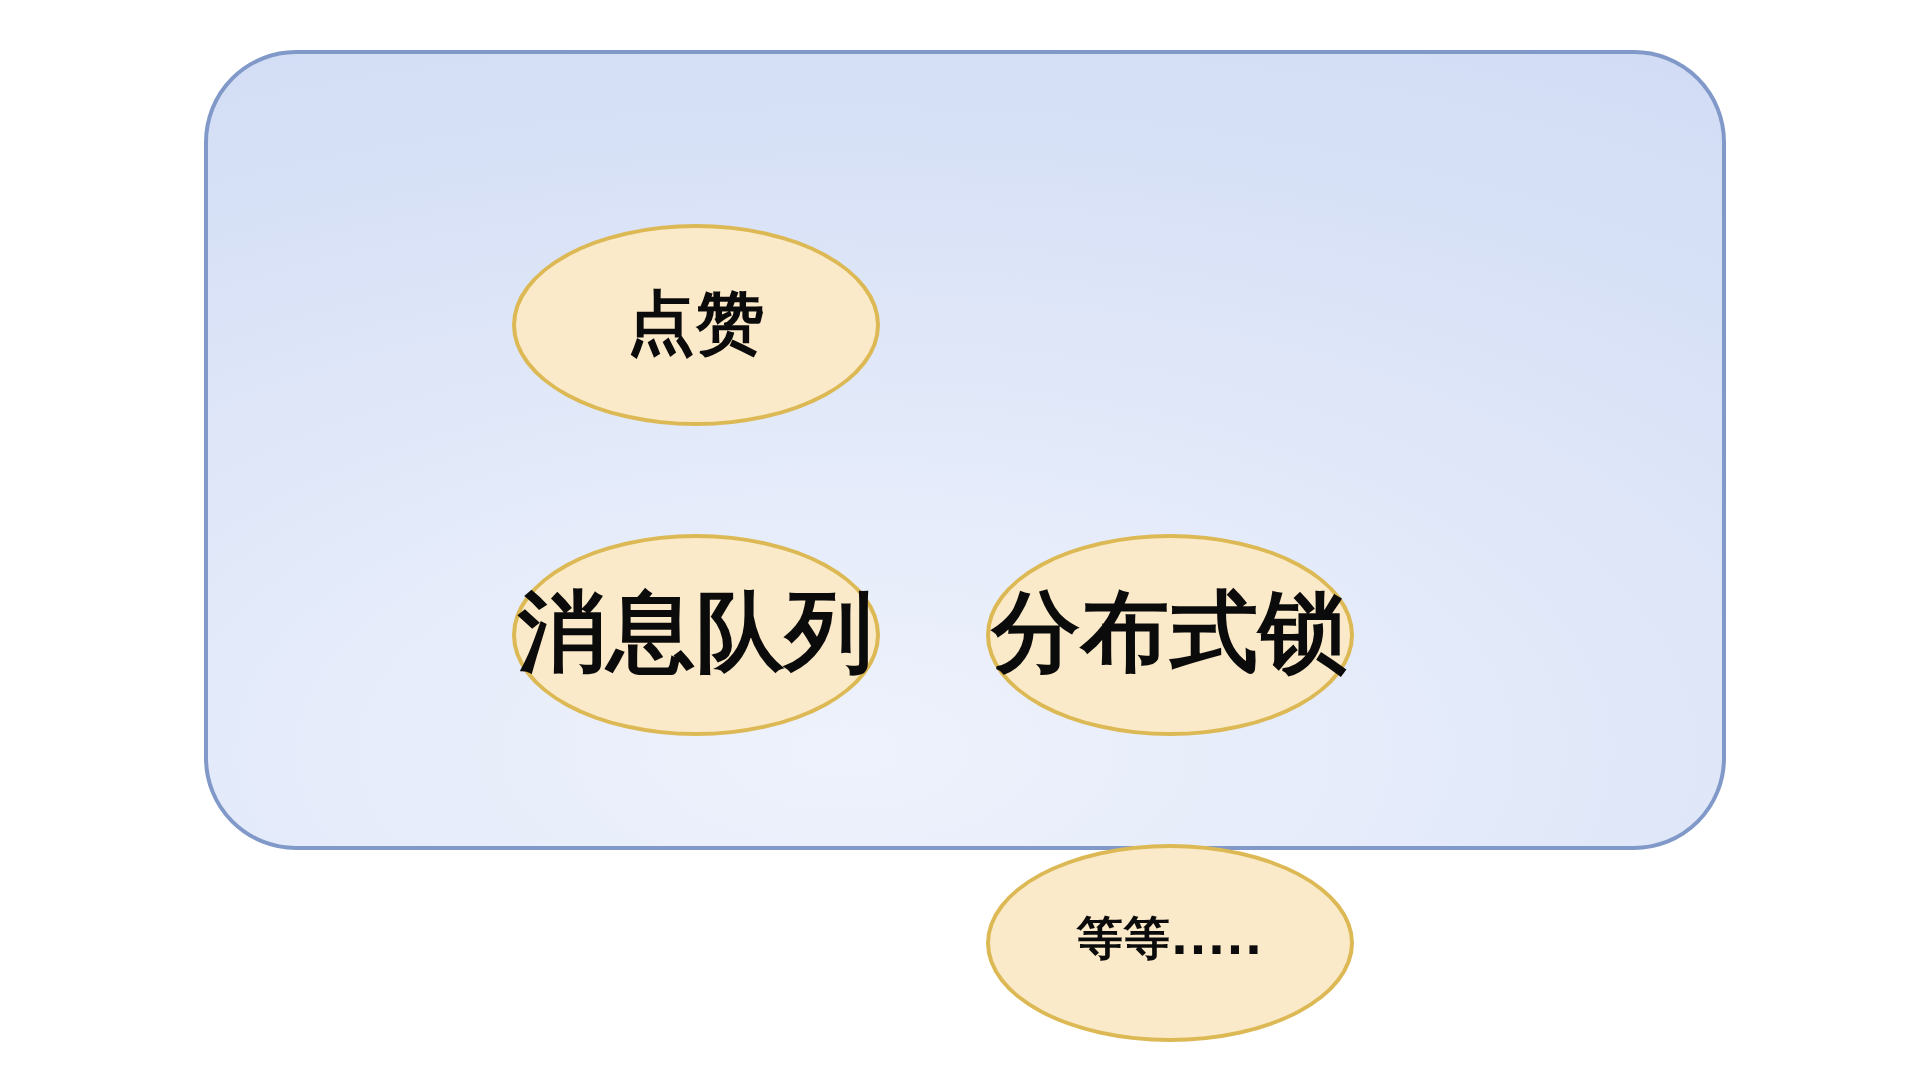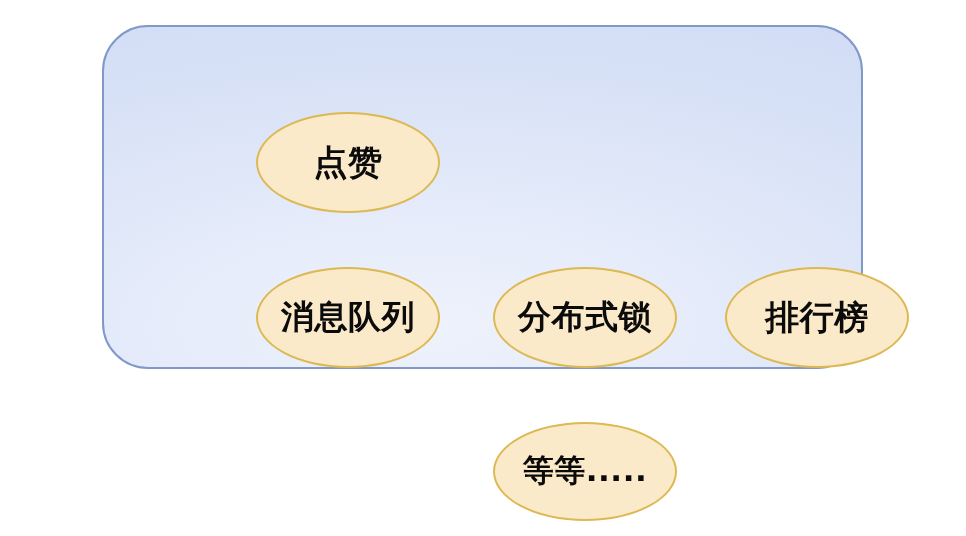--- a/index.html
+++ b/index.html
@@ -20,21 +20,21 @@
     height: 536px;
     background: #ffffff;
   }
 
   
   #container {
     position: absolute;
     left: 102px;
     top: 25px;
     width: 761px;
-    height: 344px;
+    height: 400px;
     box-sizing: border-box;
     border: 2px solid #8099c9;
     border-radius: 46px;
     background:
       radial-gradient(125% 115% at 42% 88%,
         #eef2fc 0%,
         #e6ecfa 26%,
         #dee6f8 48%,
         #d6e0f6 70%,
         #cfdaf4 100%);
@@ -68,22 +68,22 @@
   #node-shujuku   { left: 621px; top: 85px;  width: 184px; height: 101px; }
   
   #node-xiaoxiduilie { left: 152px; top: 240px; width: 184px; height: 101px; }
   #node-fenbushisuo  { left: 389px; top: 240px; width: 184px; height: 101px; }
   #node-paihangbang  { left: 621px; top: 240px; width: 184px; height: 101px; }
   
   #node-dengdeng  { left: 389px; top: 395px; width: 184px; height: 99px; }
 
   
   #node-xiaoxiduilie .label,
-  #node-fenbushisuo .label { font-size: 33px; }
-  #node-dengdeng .label { font-size: 31px; }
+  #node-fenbushisuo .label { font-size: 44px; }
+  #node-dengdeng .label { font-size: 23px; }
 </style>
 </head>
 <body>
 
 <div id="canvas">
 
   <div id="container">
 
     <div class="node" id="node-dianzan">
       <span class="label">点赞</span>
@@ -92,22 +92,19 @@
 
 
     <div class="node" id="node-xiaoxiduilie">
       <span class="label">消息队列</span>
     </div>
 
     <div class="node" id="node-fenbushisuo">
       <span class="label">分布式锁</span>
     </div>
 
-    <div class="node" id="node-paihangbang">
-      <span class="label">排行榜</span>
-    </div>
 
     <div class="node" id="node-dengdeng">
       <span class="label">等等.....</span>
     </div>
 
   </div>
 </div>
 
 </body></html>

